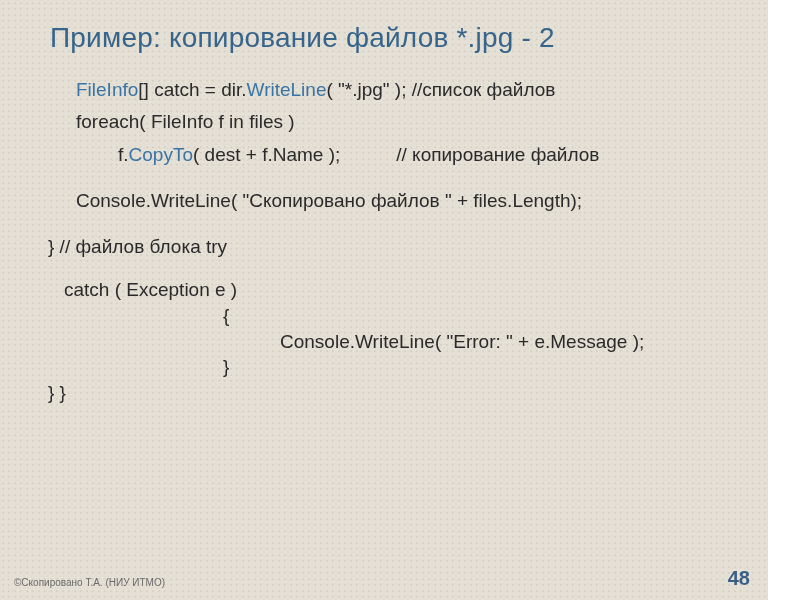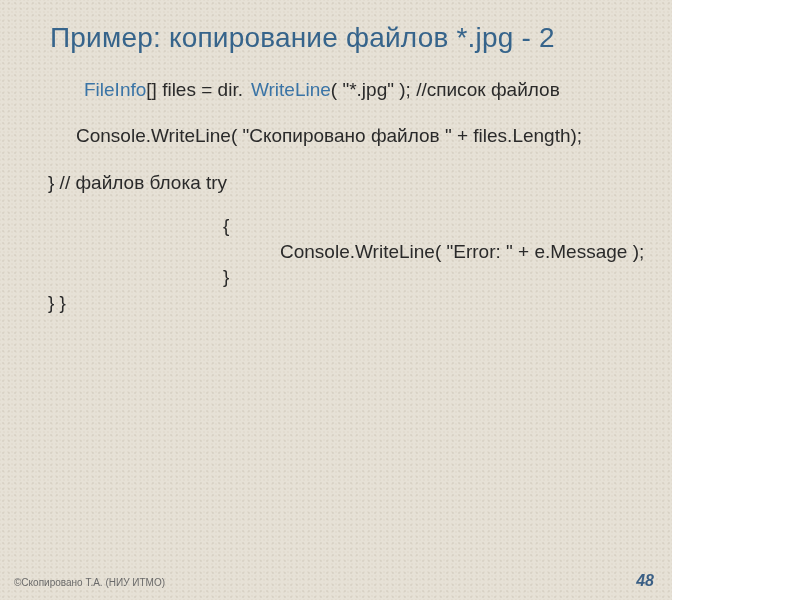--- a/index.html
+++ b/index.html
@@ -5,21 +5,21 @@
   html, body {
     margin: 0;
     padding: 0;
     width: 800px;
     height: 600px;
     overflow: hidden;
     font-family: "Verdana", "Geneva", sans-serif;
   }
   .slide {
     position: relative;
-    width: 672px;
+    width: 768px;
     height: 600px;
     box-sizing: border-box;
     
     background-color: #e6e1d6;
     background-image:
       radial-gradient(rgba(120,110,90,0.10) 1px, transparent 1px),
       radial-gradient(rgba(200,190,170,0.15) 1px, transparent 1px);
     background-size: 6px 6px, 4px 4px;
     background-position: 0 0, 2px 2px;
   }
@@ -38,21 +38,21 @@
     left: 48px;
     right: 30px;
     font-size: 19px;
     line-height: 1.7;
     color: #2a2a2a;
     white-space: nowrap;
   }
   .code-line {
     display: block;
   }
-  .kw { color: #3a74a6; margin-left: 8px; }  
+  .kw { color: #3a74a6; }  
   .indent1 { padding-left: 28px; }
   .indent2 { padding-left: 70px; }
   .tight  { line-height: 1.35; }
   
   .catch-line { padding-left: 16px; }
   .brace { padding-left: 175px; }
   .catch-body { padding-left: 232px; }
   .endbraces { padding-left: 0px; }
 
   .gap { height: 14px; }
@@ -61,52 +61,56 @@
     position: absolute;
     left: 14px;
     bottom: 12px;
     font-size: 10px;
     color: #6a6a6a;
   }
   .page-number {
     position: absolute;
     right: 18px;
     bottom: 10px;
-    font-size: 16px;
+    font-size: 20px;
     font-weight: bold;
     color: #3a5f85;
-    font-style: italic;
   }
   .comment-gap { display: inline-block; width: 56px; }
 </style>
 </head>
 <body>
 
 <div class="slide">
 
   <div class="title">Пример: копирование файлов *.jpg - 2</div>
 
   <div class="code-area">
 
     <span class="code-line indent1">
-      <span class="kw">FileInfo</span><span>[] files = dir.</span><span class="kw">WriteLine</span><span>( "*.jpg" ); //список файлов</span>
+      <span class="kw">FileInfo</span><span>[] catch = dir.</span><span class="kw">WriteLine</span><span>( "*.jpg" ); //список файлов</span>
     </span>
 
+    <span class="code-line indent1">foreach( FileInfo f in files )</span>
 
+    <span class="code-line indent2">
+      <span>f.</span><span class="kw">CopyTo</span><span>( dest + f.Name );</span><span class="comment-gap"></span><span>// копирование файлов</span>
+    </span>
 
     <div class="gap"></div>
 
     <span class="code-line indent1">Console.WriteLine( "Скопировано файлов " + files.Length);</span>
 
     <div class="gap"></div>
 
     <span class="code-line">}    // файлов блока try</span>
 
     <div class="gap"></div>
 
+    <span class="code-line catch-line tight">catch ( Exception e )</span>
     <span class="code-line brace tight">{</span>
     <span class="code-line catch-body tight">Console.WriteLine( "Error: " + e.Message );</span>
     <span class="code-line brace tight">}</span>
     <span class="code-line endbraces tight">} }</span>
 
   </div>
 
   <div class="footer-left">©Скопировано Т.А. (НИУ ИТМО)</div>
   <div class="page-number">48</div>
 

